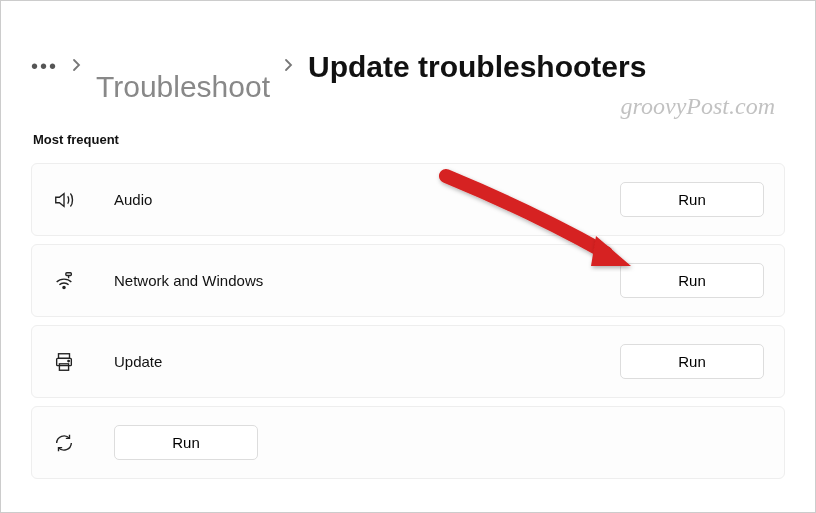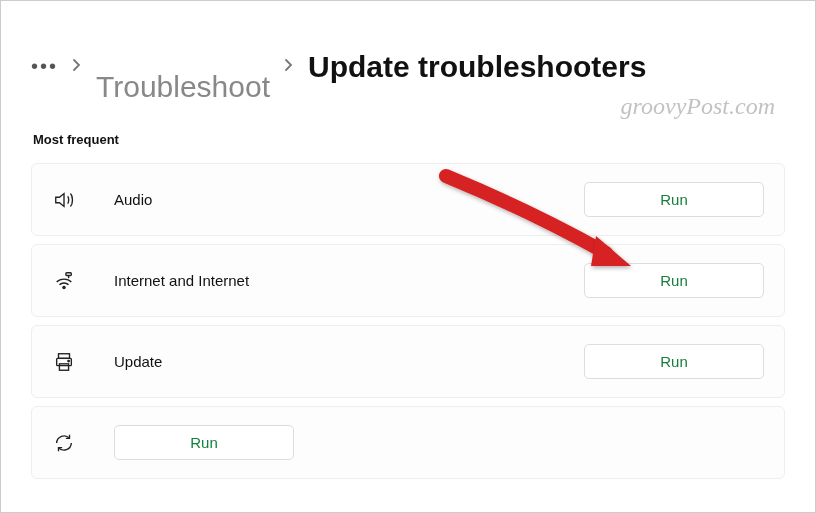--- a/index.html
+++ b/index.html
@@ -94,24 +94,24 @@
     .item-label {
       flex: 1;
       font-size: 15px;
       color: #111;
     }
     .run-button {
       background: #fff;
       border: 1px solid #ddd;
       border-radius: 5px;
       padding: 8px 0;
-      width: 180px;
+      width: 144px;
       text-align: center;
       font-size: 15px;
-      color: #15803d;
+      color: #000000;
       cursor: pointer;
     }
     .arrow-overlay {
       position: absolute;
       pointer-events: none;
       left: 430px;
       top: 160px;
       width: 220px;
       height: 120px;
     }
@@ -156,21 +156,21 @@
   <div class="troubleshooter-item">
     <span class="item-icon">
       <svg viewBox="0 0 24 24">
           <path d="M4 13c4-4 12-4 16 0"></path>
           <path d="M7 16c2.5-2.5 7.5-2.5 10 0"></path>
           <circle cx="12" cy="19" r="1.2" fill="#222"></circle>
           <rect x="14" y="3" width="6" height="3" rx="1"></rect>
           <line x1="17" y1="6" x2="17" y2="9"></line>
         </svg>
     </span>
-    <span class="item-label">Internet and Internet</span>
+    <span class="item-label">Network and Windows</span>
     <button class="run-button">Run</button>
   </div>
 
   <div class="troubleshooter-item">
     <span class="item-icon">
       <svg viewBox="0 0 24 24">
           <rect x="6" y="3" width="12" height="5"></rect>
           <rect x="4" y="8" width="16" height="8" rx="1"></rect>
           <rect x="7" y="14" width="10" height="7"></rect>
           <circle cx="17" cy="11" r="0.8" fill="#222"></circle>

